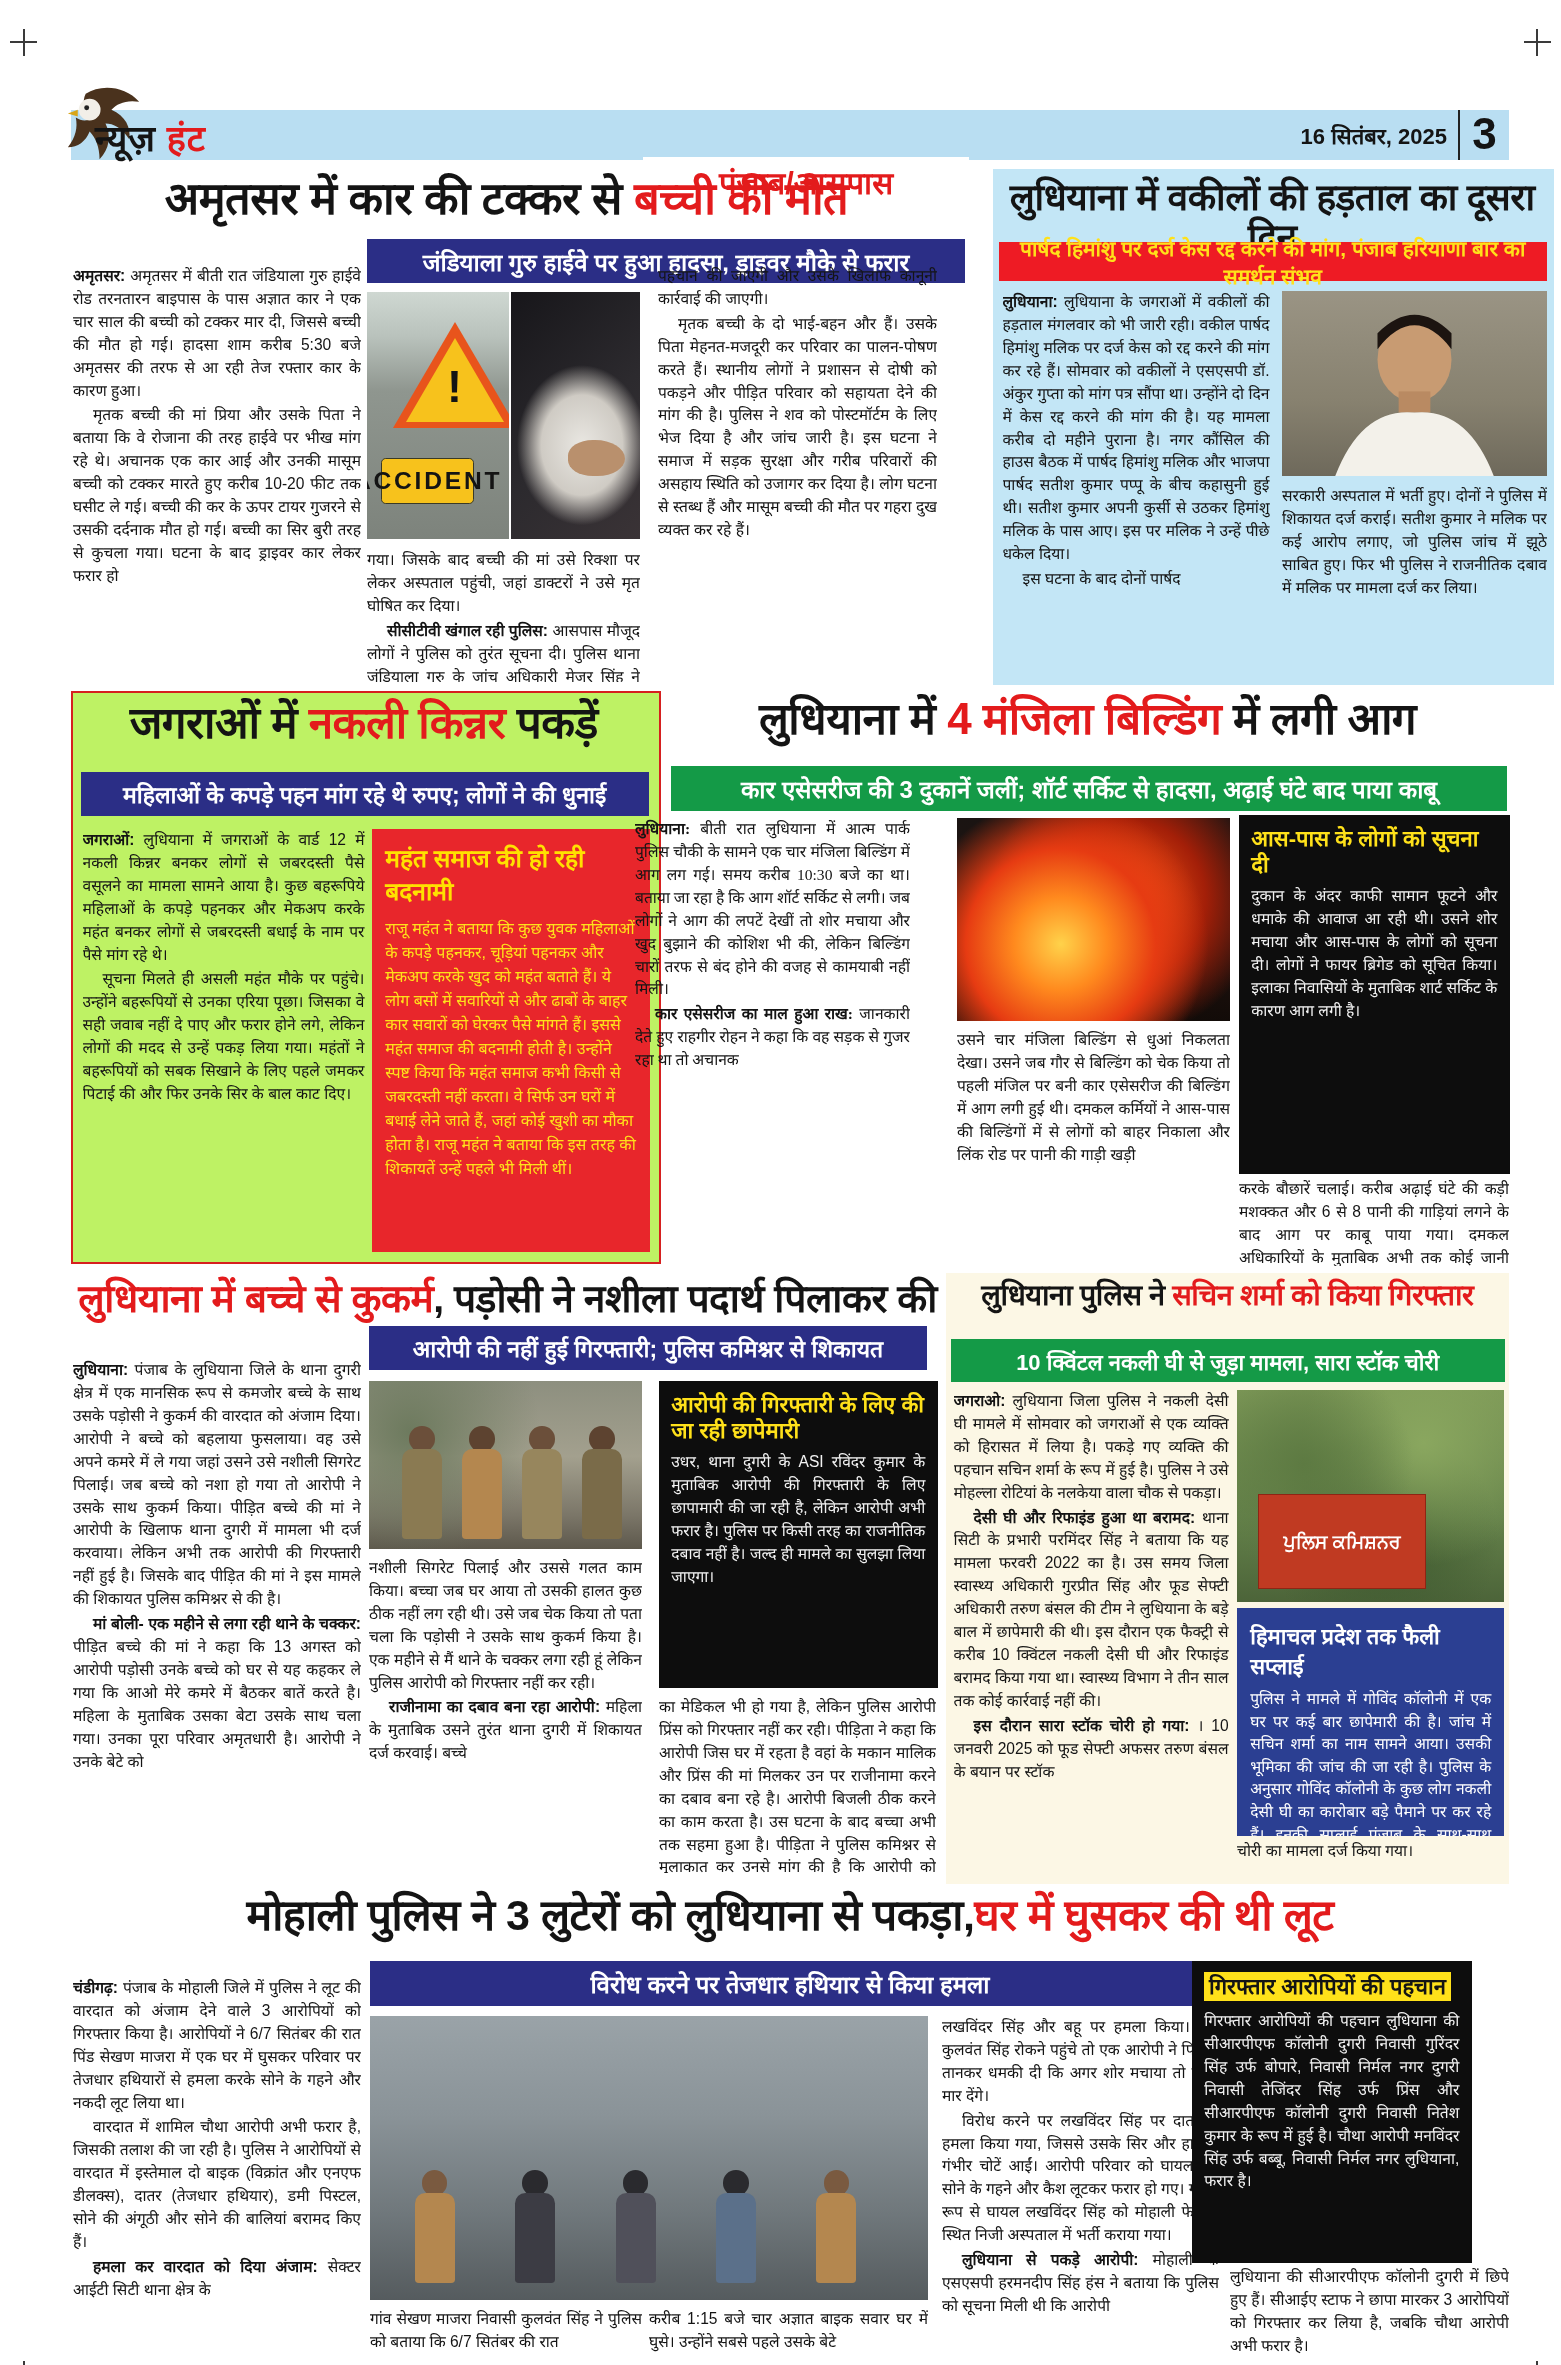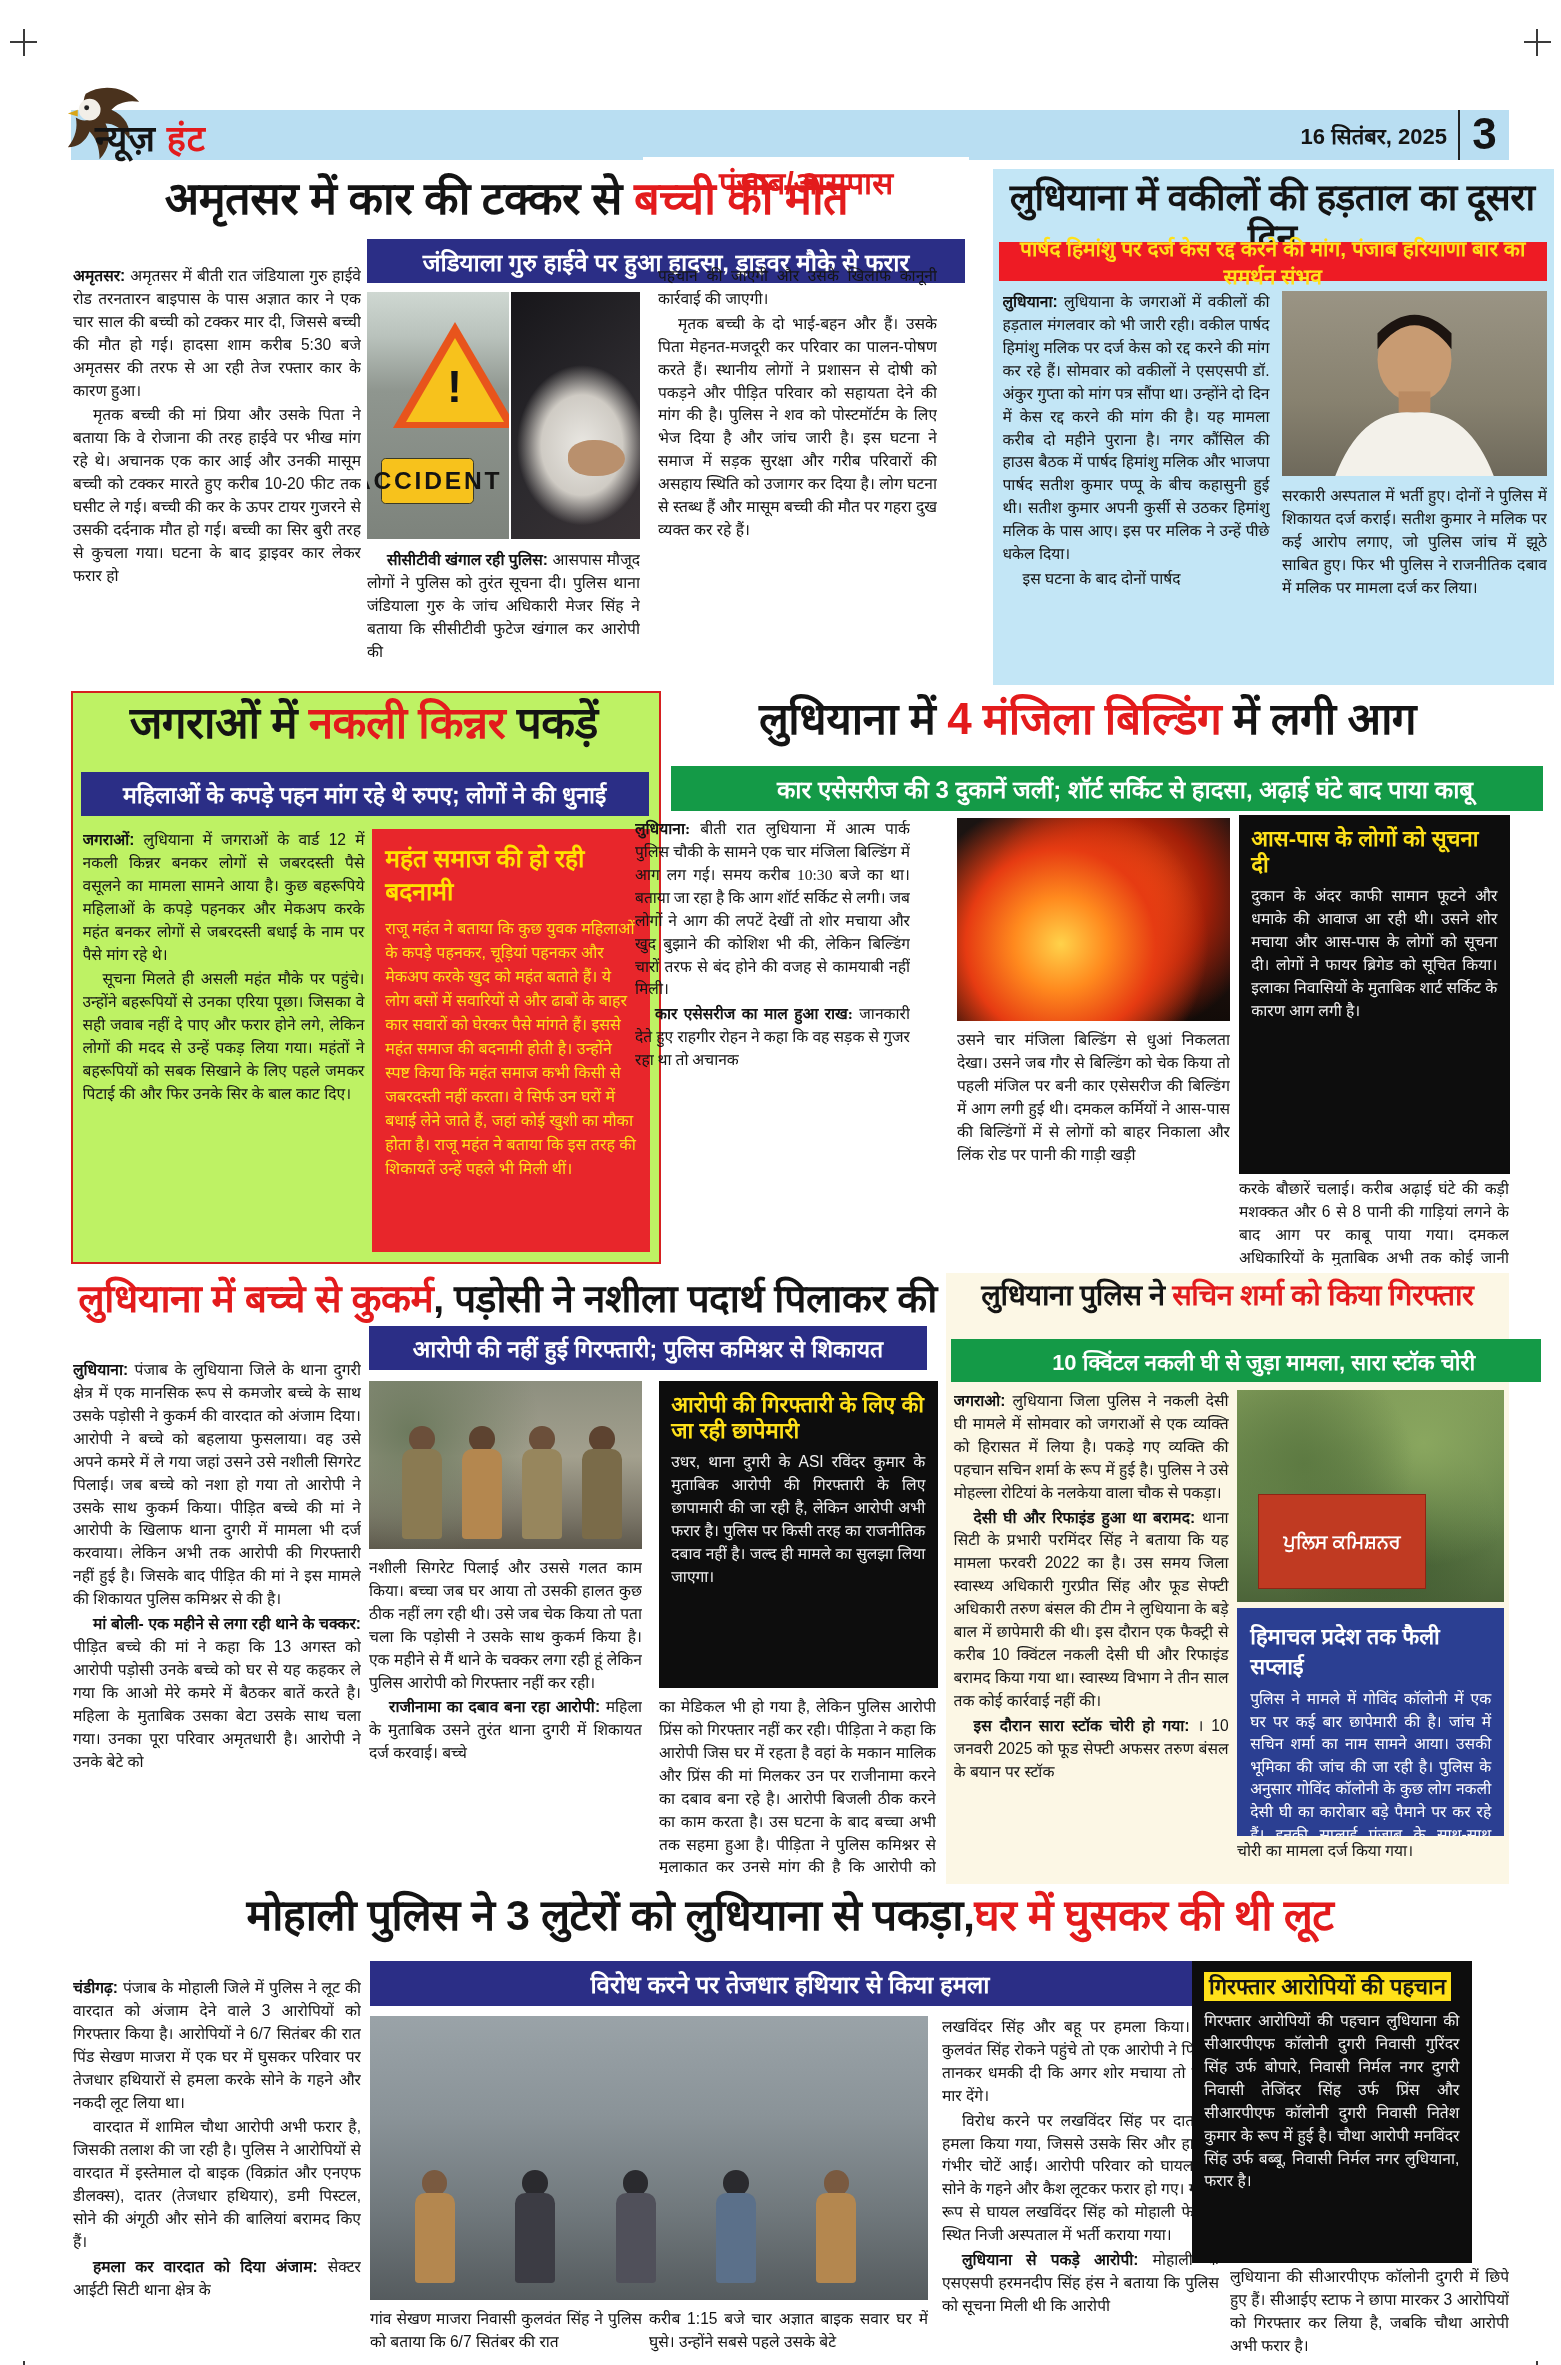--- a/index.html
+++ b/index.html
@@ -20,21 +20,21 @@
   .mastdate{position:absolute;left:1173px;top:110px;width:274px;height:50px;display:flex;align-items:center;
       justify-content:flex-end;font-size:22px;font-weight:bold;}
   .mastdiv{position:absolute;left:1458px;top:110px;width:1.9px;height:50px;background:#222;}
   .pagenum{position:absolute;left:1460px;top:107px;width:49px;height:53px;display:flex;align-items:center;
       justify-content:center;font-size:44px;font-weight:bold;}
   
   .hl{position:absolute;font-weight:bold;text-align:center;line-height:1.1;letter-spacing:-0.5px;}
   .hl .red{color:#e31b1c;}
   .strip{position:absolute;font-weight:bold;text-align:center;color:#fff;display:flex;align-items:center;justify-content:center;}
   .navy{background:#2b2e86;}
-  .green{background:#149a47;padding-left:36px;}
+  .green{background:#149a47;}
   .redstrip{background:#ee1b24;color:#ffe11a;}
   .col{position:absolute;font-size:15.6px;line-height:1.47;text-align:justify;overflow:hidden;}
   .col p{margin:0 0 1.9px 0;text-indent:20px;}
   .col p.ni{text-indent:0;}
   .col b{font-weight:bold;}
   .blackbox{position:absolute;background:#0d0d0d;color:#f2f2f2;overflow:hidden;padding:11.4px 12.3px;}
   .blackbox .bxtitle{color:#ffe11a;font-weight:bold;font-size:22px;line-height:1.15;margin:0 0 8.5px 0;}
   .blackbox .bxbody{font-size:15.6px;line-height:1.47;text-align:justify;}
   .photo{position:absolute;overflow:hidden;}
   
@@ -130,20 +130,21 @@
         <div class="mark">!</div>
       </div>
     <div class="accplate">
         <span>ACCIDENT</span>
       </div>
   </div>
   <div class="photo ph-body" style="left:511px;top:292px;width:129px;height:247px;">
     <div class="hand"></div>
   </div>
   <div class="col" style="left:367px;top:549px;width:273px;height:133px;">
+    <p class="ni"><span>गया। जिसके बाद बच्ची की मां उसे रिक्शा पर लेकर अस्पताल पहुंची, जहां डाक्टरों ने उसे मृत घोषित कर दिया।</span></p>
     <p><b>सीसीटीवी खंगाल रही पुलिस:</b><span> आसपास मौजूद लोगों ने पुलिस को तुरंत सूचना दी। पुलिस थाना जंडियाला गुरु के जांच अधिकारी मेजर सिंह ने बताया कि सीसीटीवी फुटेज खंगाल कर आरोपी की</span></p>
   </div>
   <div class="col" style="left:658px;top:265px;width:279px;height:417px;">
     <p class="ni"><span>पहचान की जाएगी और उसके खिलाफ कानूनी कार्रवाई की जाएगी।</span></p>
     <p><span>मृतक बच्ची के दो भाई-बहन और हैं। उसके पिता मेहनत-मजदूरी कर परिवार का पालन-पोषण करते हैं। स्थानीय लोगों ने प्रशासन से दोषी को पकड़ने और पीड़ित परिवार को सहायता देने की मांग की है। पुलिस ने शव को पोस्टमॉर्टम के लिए भेज दिया है और जांच जारी है। इस घटना ने समाज में सड़क सुरक्षा और गरीब परिवारों की असहाय स्थिति को उजागर कर दिया है। लोग घटना से स्तब्ध हैं और मासूम बच्ची की मौत पर गहरा दुख व्यक्त कर रहे हैं।</span></p>
   </div>
 
   <div id="a2block">
     <div class="hl" style="left:4.7px;top:8.5px;width:549px;font-size:37px;">
       <span>लुधियाना में वकीलों की हड़ताल का दूसरा दिन</span>

